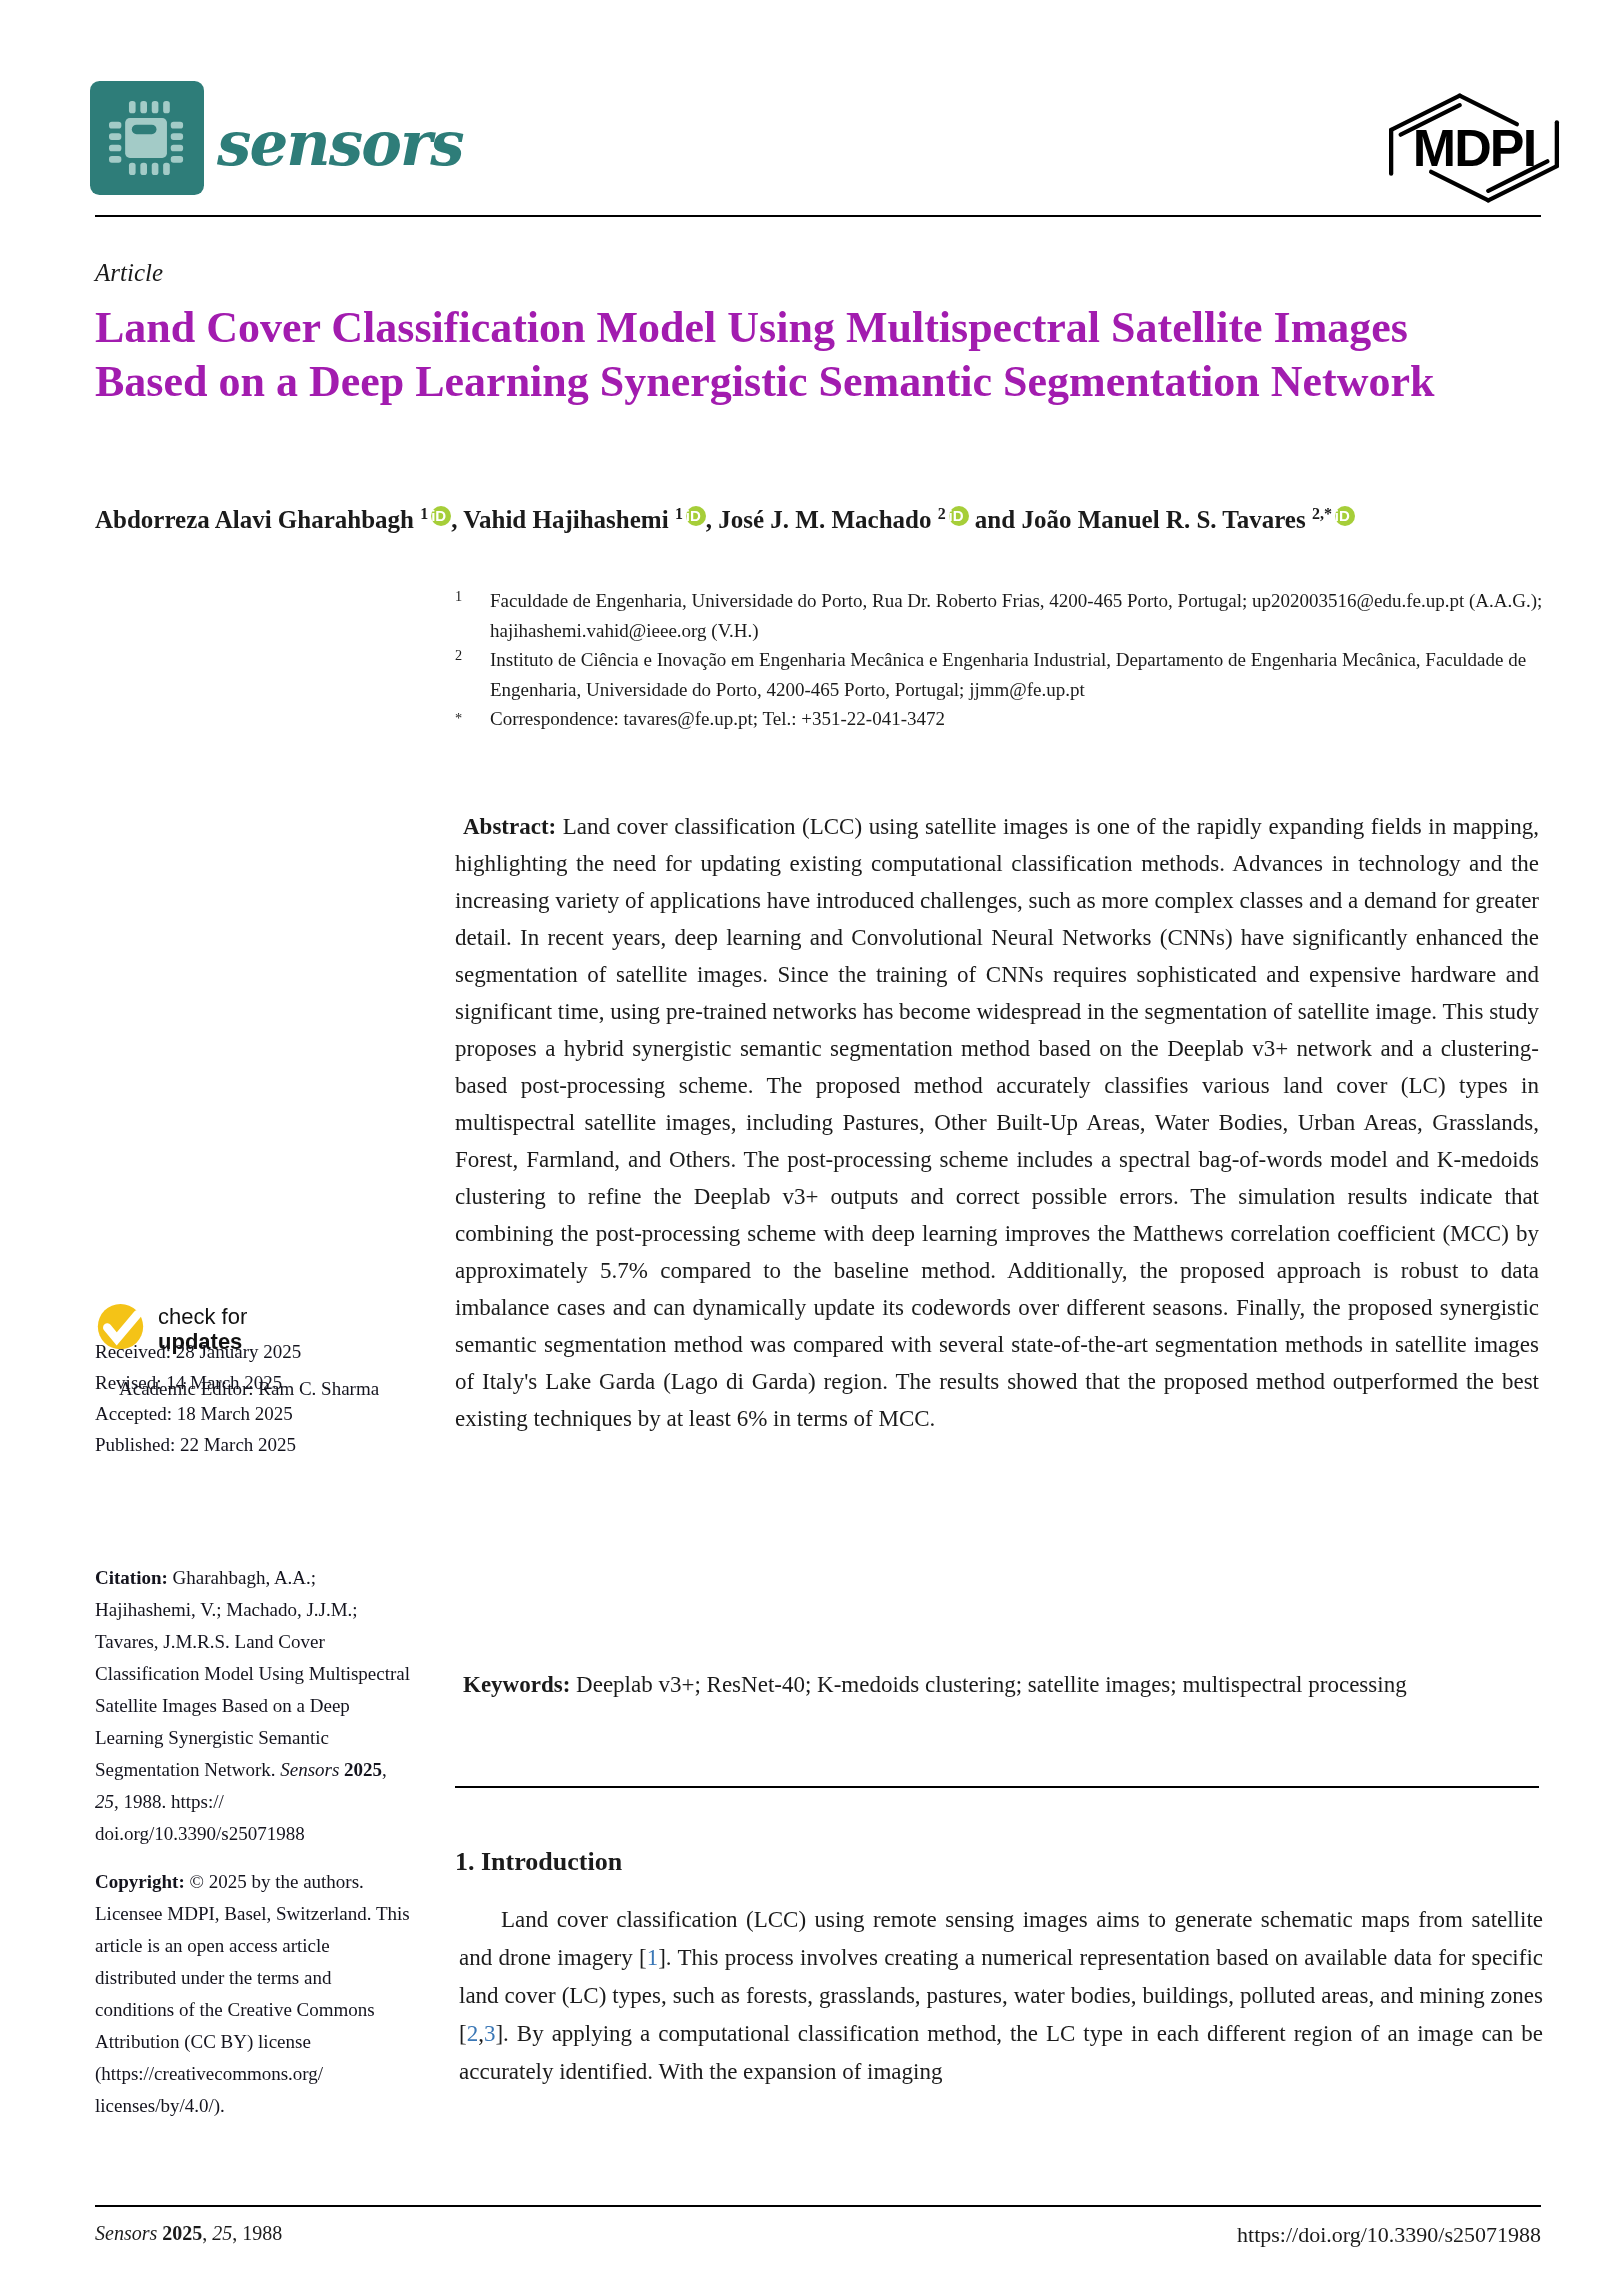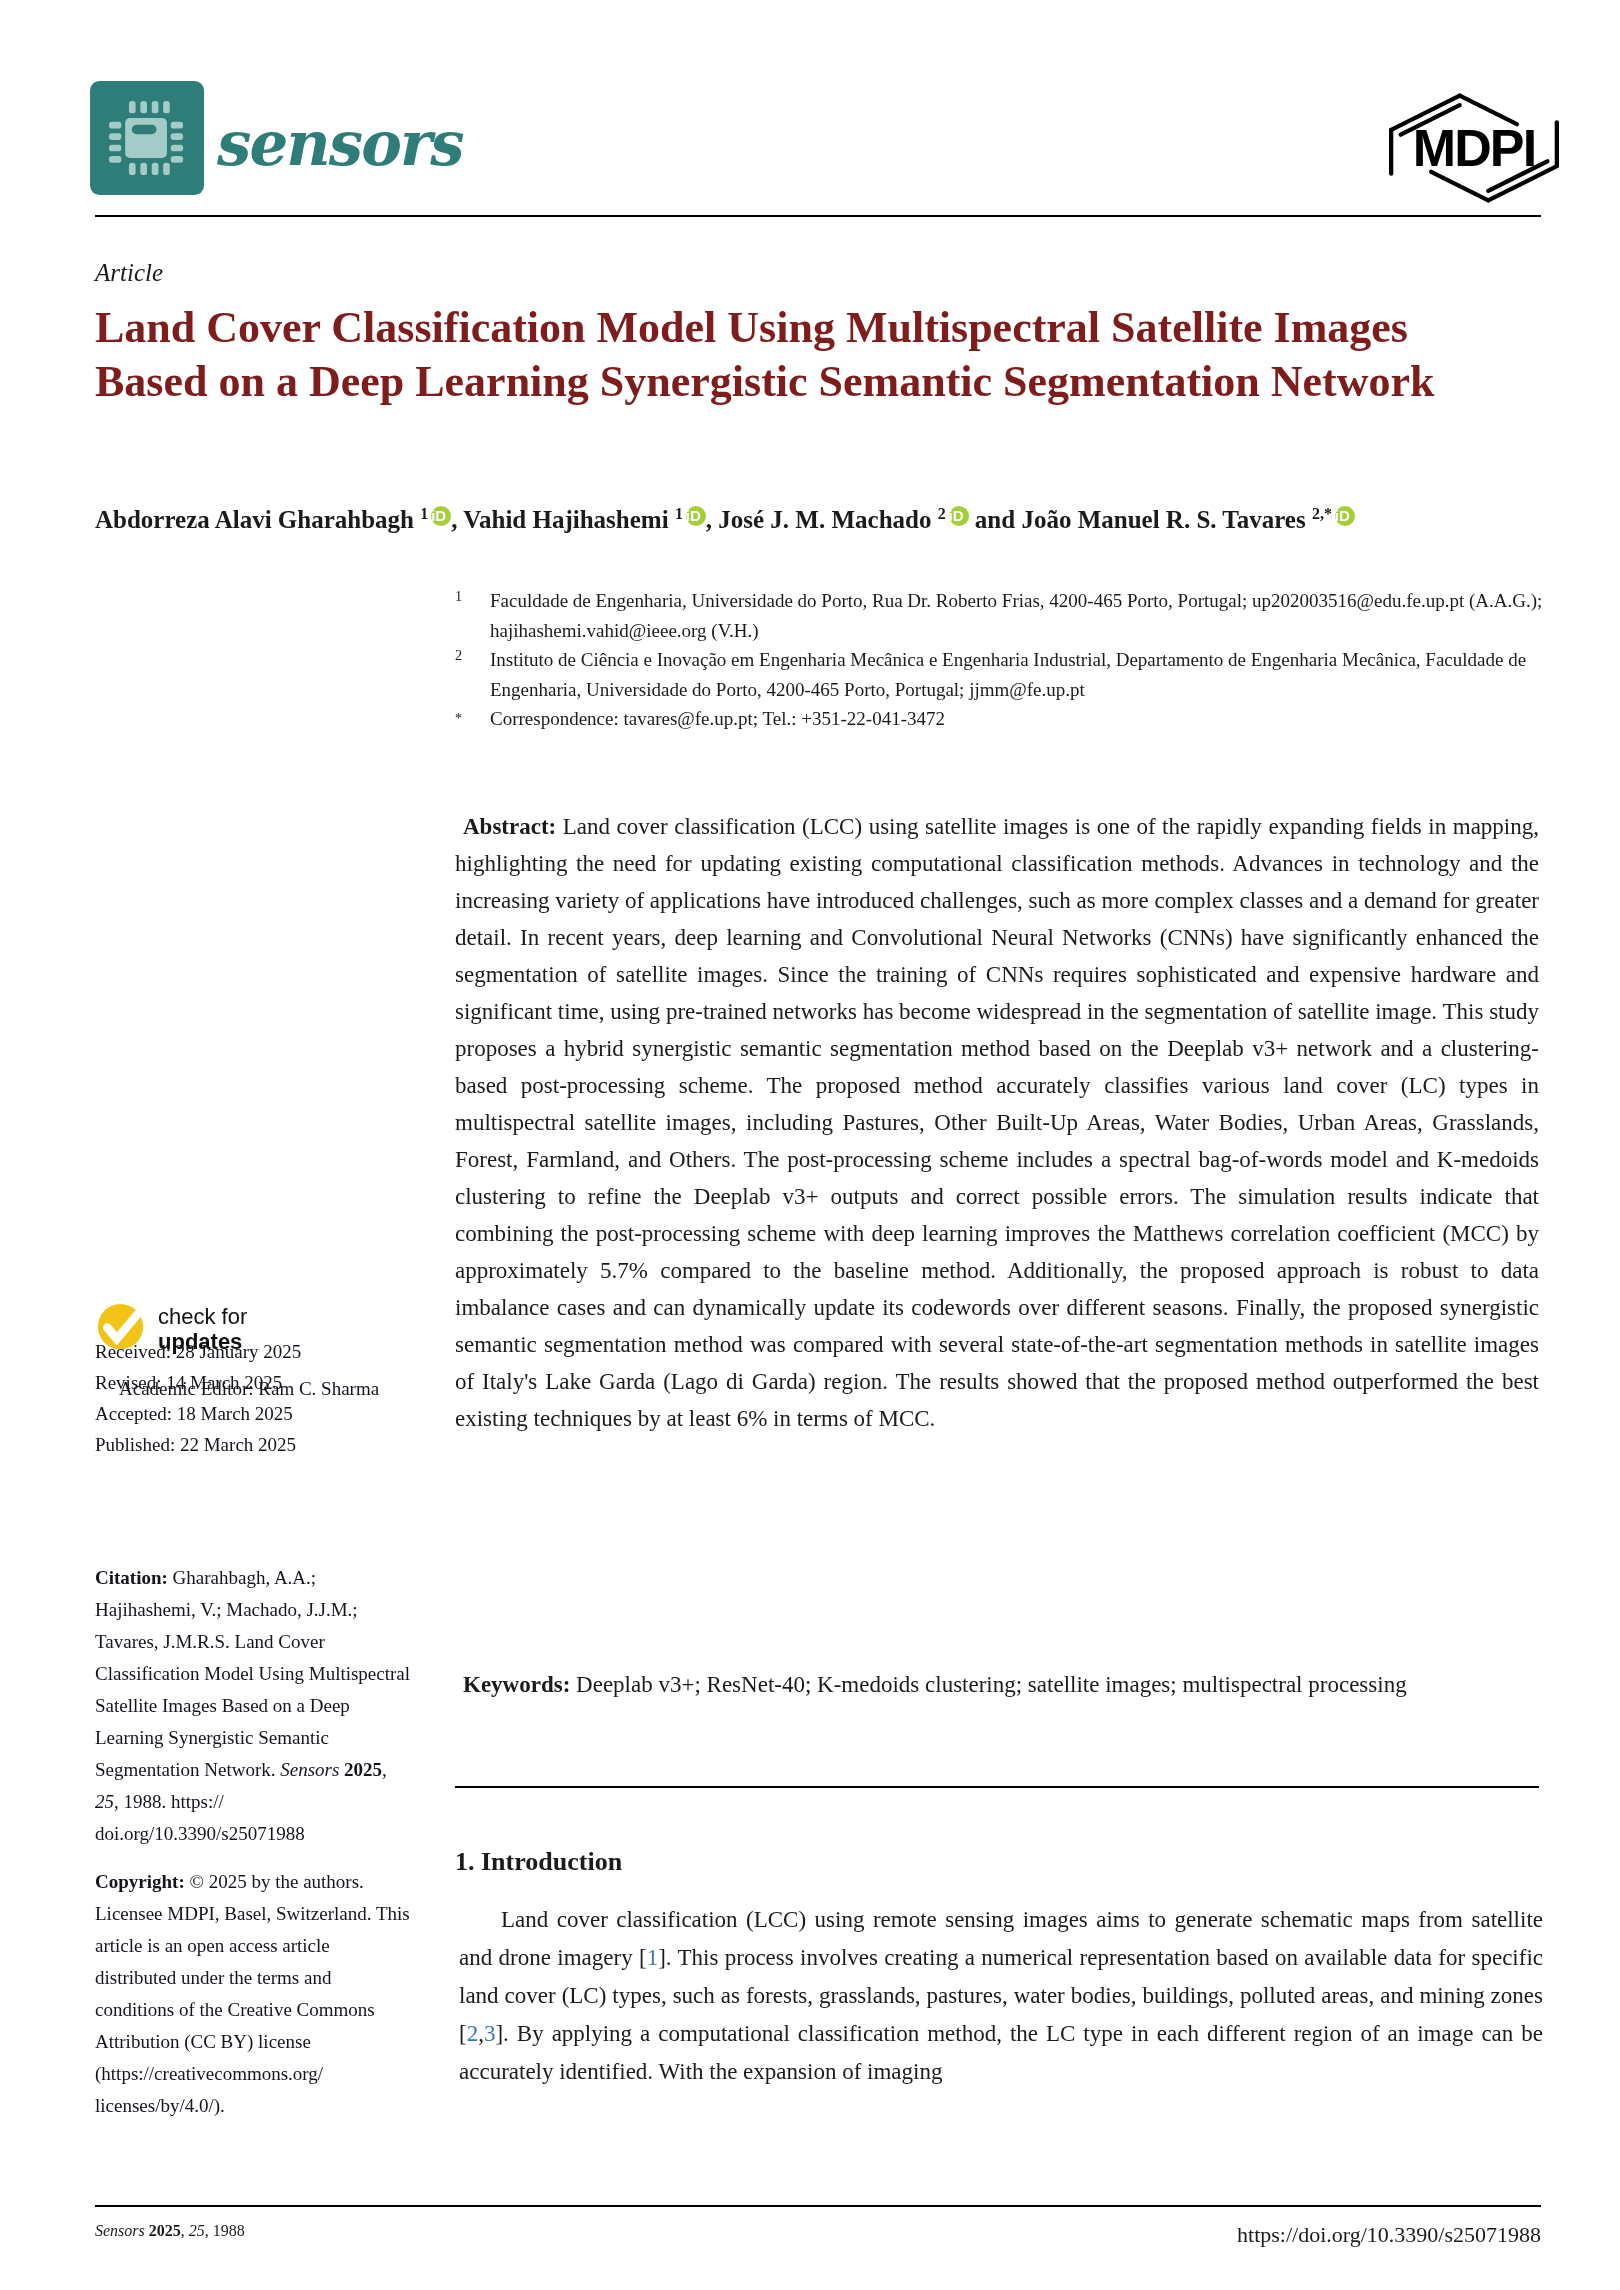--- a/index.html
+++ b/index.html
@@ -29,21 +29,21 @@
     font-weight:800;font-size:52px;letter-spacing:-1.9px;color:#000;
   }
   .rule{position:absolute;background:#000;height:1.9px;}
   .rule-top{left:95px;top:215px;width:1446px;}
   .rule-mid{left:455px;top:1786px;width:1084px;height:1.5px;}
   .rule-bottom{left:95px;top:2205px;width:1446px;}
 
   .article-label{position:absolute;left:95px;top:259px;font-style:italic;font-size:25px;}
   .title{
     position:absolute;left:95px;top:301px;width:1436px;
-    font-size:44px;font-weight:700;line-height:54px;color:#7f1d1d;
+    font-size:44px;font-weight:700;line-height:54px;color:#a21caf;
   }
   .authors{
     position:absolute;left:95px;top:498px;width:1455px;
     font-size:25px;font-weight:700;line-height:32px;
   }
   .authors sup{font-size:16px;font-weight:700;}
   .orcid{
     display:inline-block;width:20px;height:20px;border-radius:50%;
     background:#a6ce39;color:#fff;
     font-family:"Liberation Sans", sans-serif;
@@ -90,21 +90,21 @@
   .side{position:absolute;left:95px;width:316px;font-size:19px;line-height:31px;color:#14141e;}
   .side-editor{top:1373px;margin-left:24px;}
   .side-dates{top:1336px;}
   .side-citation{top:1562px;line-height:32px;}
   .side-copyright{top:1866px;line-height:32px;}
   .side b{font-weight:700;}
   .it{font-style:italic;}
   .bd{font-weight:700;}
 
   
-  .footer-left{position:absolute;left:95px;top:2222px;font-size:16px;}
+  .footer-left{position:absolute;left:95px;top:2222px;font-size:20px;}
   .footer-right{position:absolute;right:80px;top:2222px;font-size:22px;}
 </style>
 </head>
 <body>
 
 <div class="page">
 
   <div class="logo-box">
     <svg width="114" height="114" viewBox="0 0 120 120">
       <rect x="0" y="0" width="120" height="120" rx="10" fill="#2e7d79"></rect>

